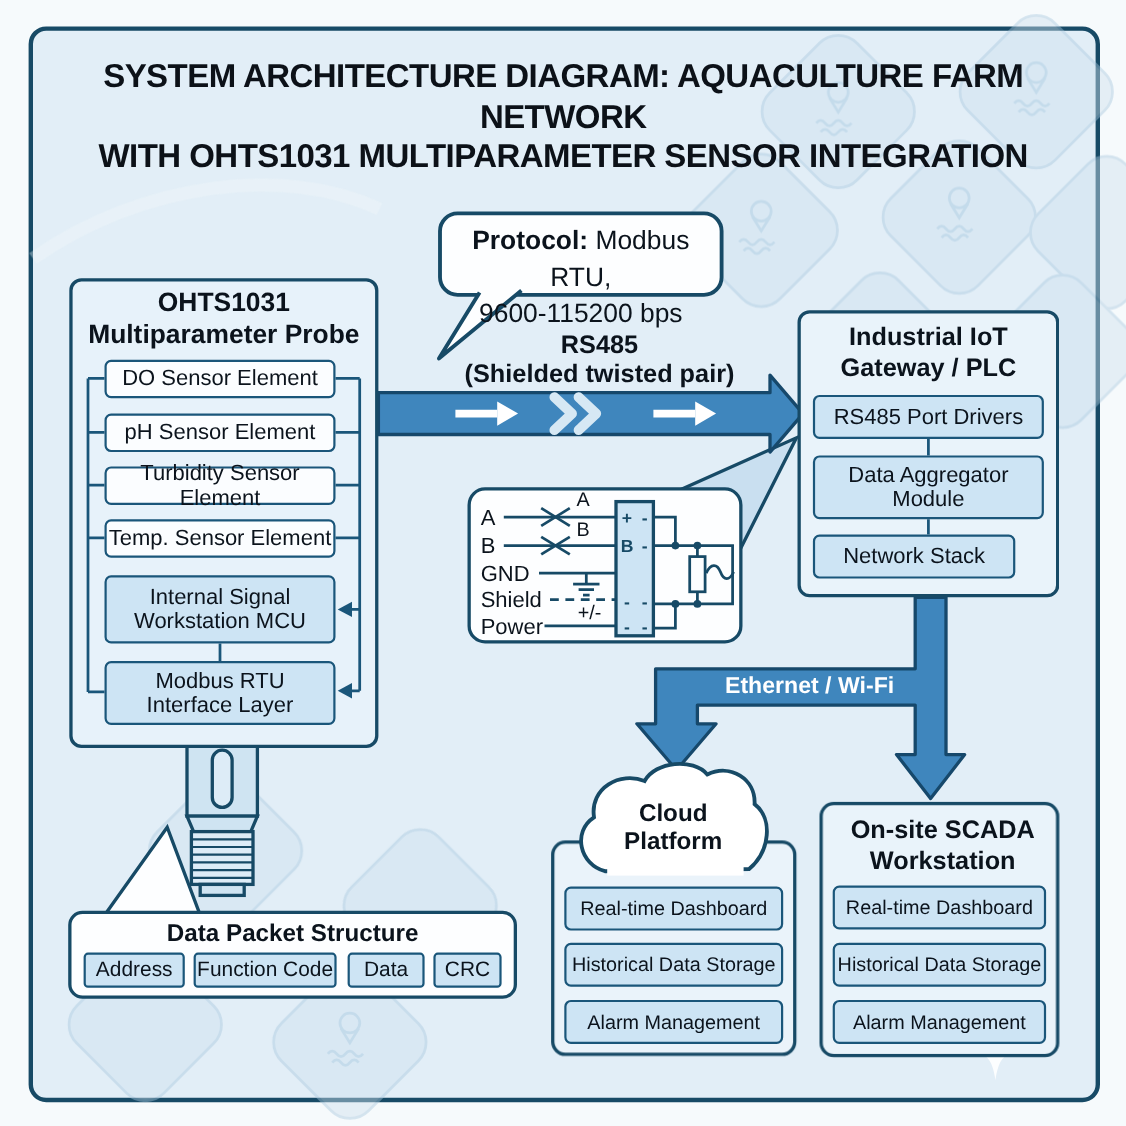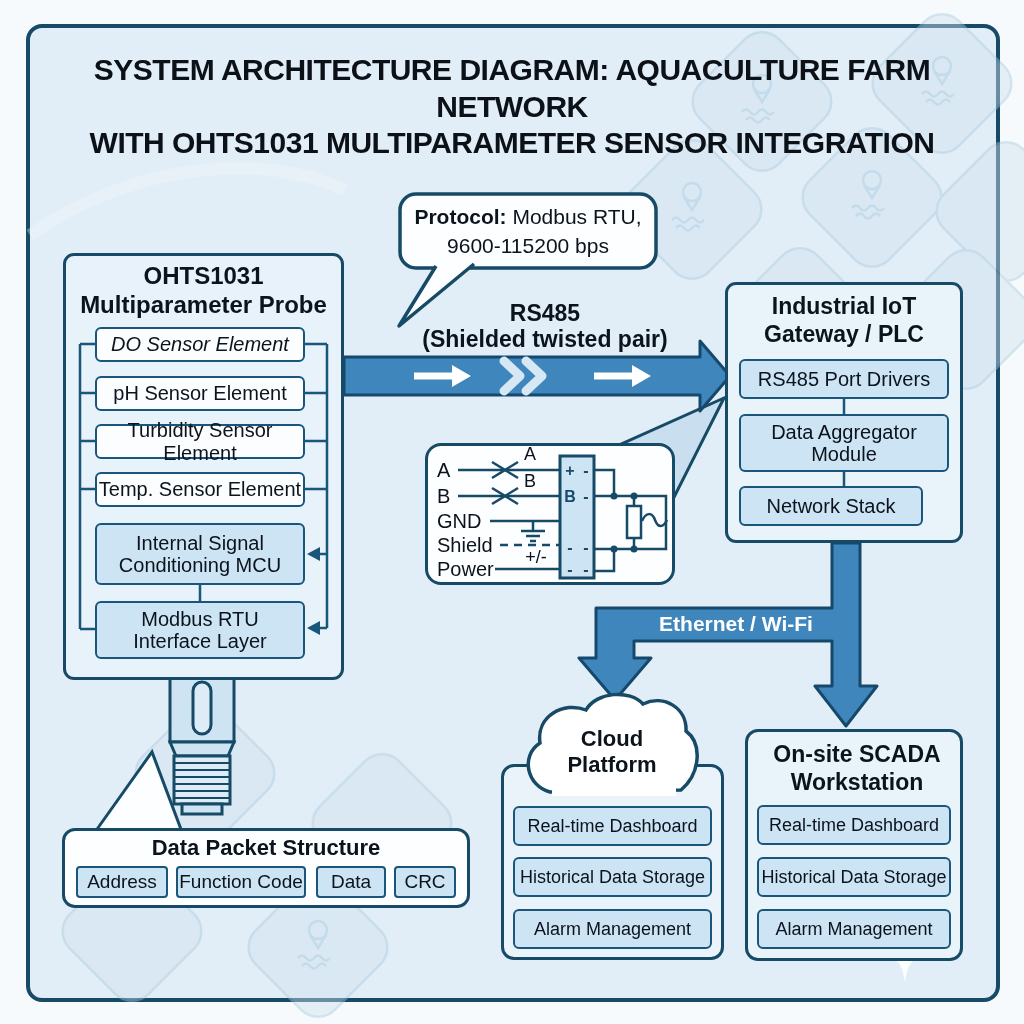--- a/index.html
+++ b/index.html
@@ -160,43 +160,43 @@
   <div>WITH OHTS1031 MULTIPARAMETER SENSOR INTEGRATION</div>
 </div>
 
 <div class="abs panel z2" style="left:63px;top:253px;width:281px;height:427px;background:#e7f2fa;"></div>
 
 <div class="abs hdr z4" style="left:73px;top:262px;width:261px;font-size:24px;">
   <div>OHTS1031</div>
   <div>Multiparameter Probe</div>
 </div>
 
-<div class="abs module white z4" style="left:95px;top:327px;width:210px;height:35px;font-style:italic;">
+<div class="abs module white z4" style="left:95px;top:327px;width:210px;height:35px;">
     <span>DO Sensor Element</span>
   </div>
 <div class="abs module white z4" style="left:95px;top:376px;width:210px;height:35px;">
     <span>pH Sensor Element</span>
   </div>
 <div class="abs module white z4" style="left:95px;top:424px;width:210px;height:35px;">
     <span>Turbidity Sensor Element</span>
   </div>
 <div class="abs module white z4" style="left:95px;top:472px;width:210px;height:35px;">
     <span>Temp. Sensor Element</span>
   </div>
 
 <div class="abs module z4" style="left:95px;top:523px;width:210px;height:62px;flex-direction:column;">
   <span>Internal Signal</span>
-  <span>Conditioning MCU</span>
+  <span>Workstation MCU</span>
 </div>
 <div class="abs module z4" style="left:95px;top:601px;width:210px;height:58px;flex-direction:column;">
   <span>Modbus RTU</span>
   <span>Interface Layer</span>
 </div>
 
-<div class="abs freetext z2" style="left:402px;top:202px;width:252px;font-size:21px;line-height:1.4;text-align:center;">
+<div class="abs freetext z2" style="left:402px;top:202px;width:252px;font-size:24px;line-height:1.4;text-align:center;">
   <div><span class="bold">Protocol:</span><span> Modbus RTU,</span></div>
   <div>9600-115200 bps</div>
 </div>
 
 <div class="abs freetext bold z2" style="left:395px;top:300px;width:300px;font-size:23px;line-height:1.15;">
   <div>RS485</div>
   <div>(Shielded twisted pair)</div>
 </div>
 
 <div class="abs panel-light z2" style="left:425px;top:443px;width:250px;height:142px;border-radius:16px;"></div>

